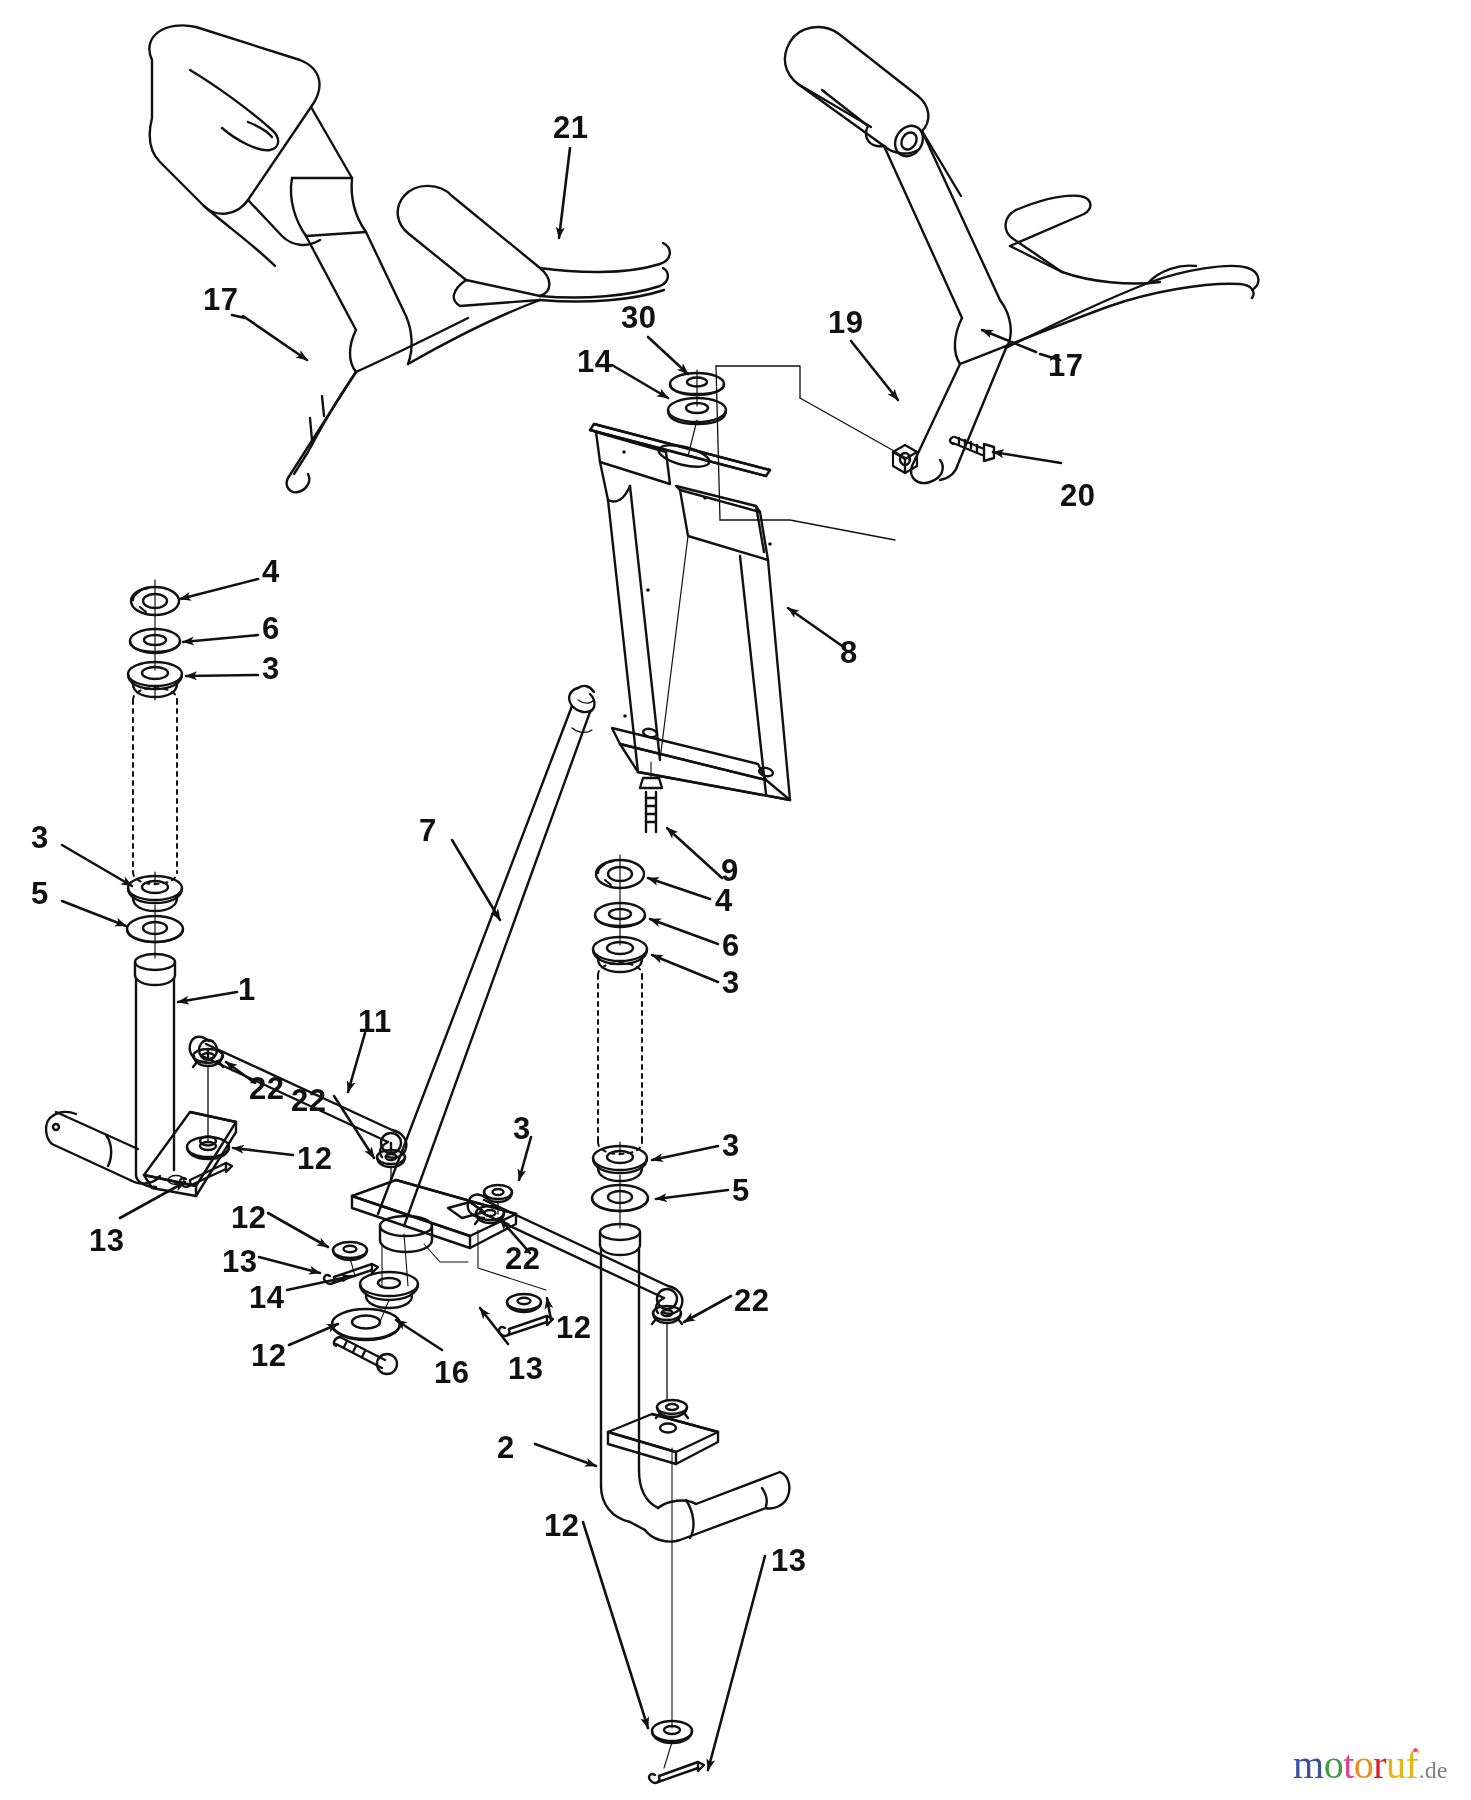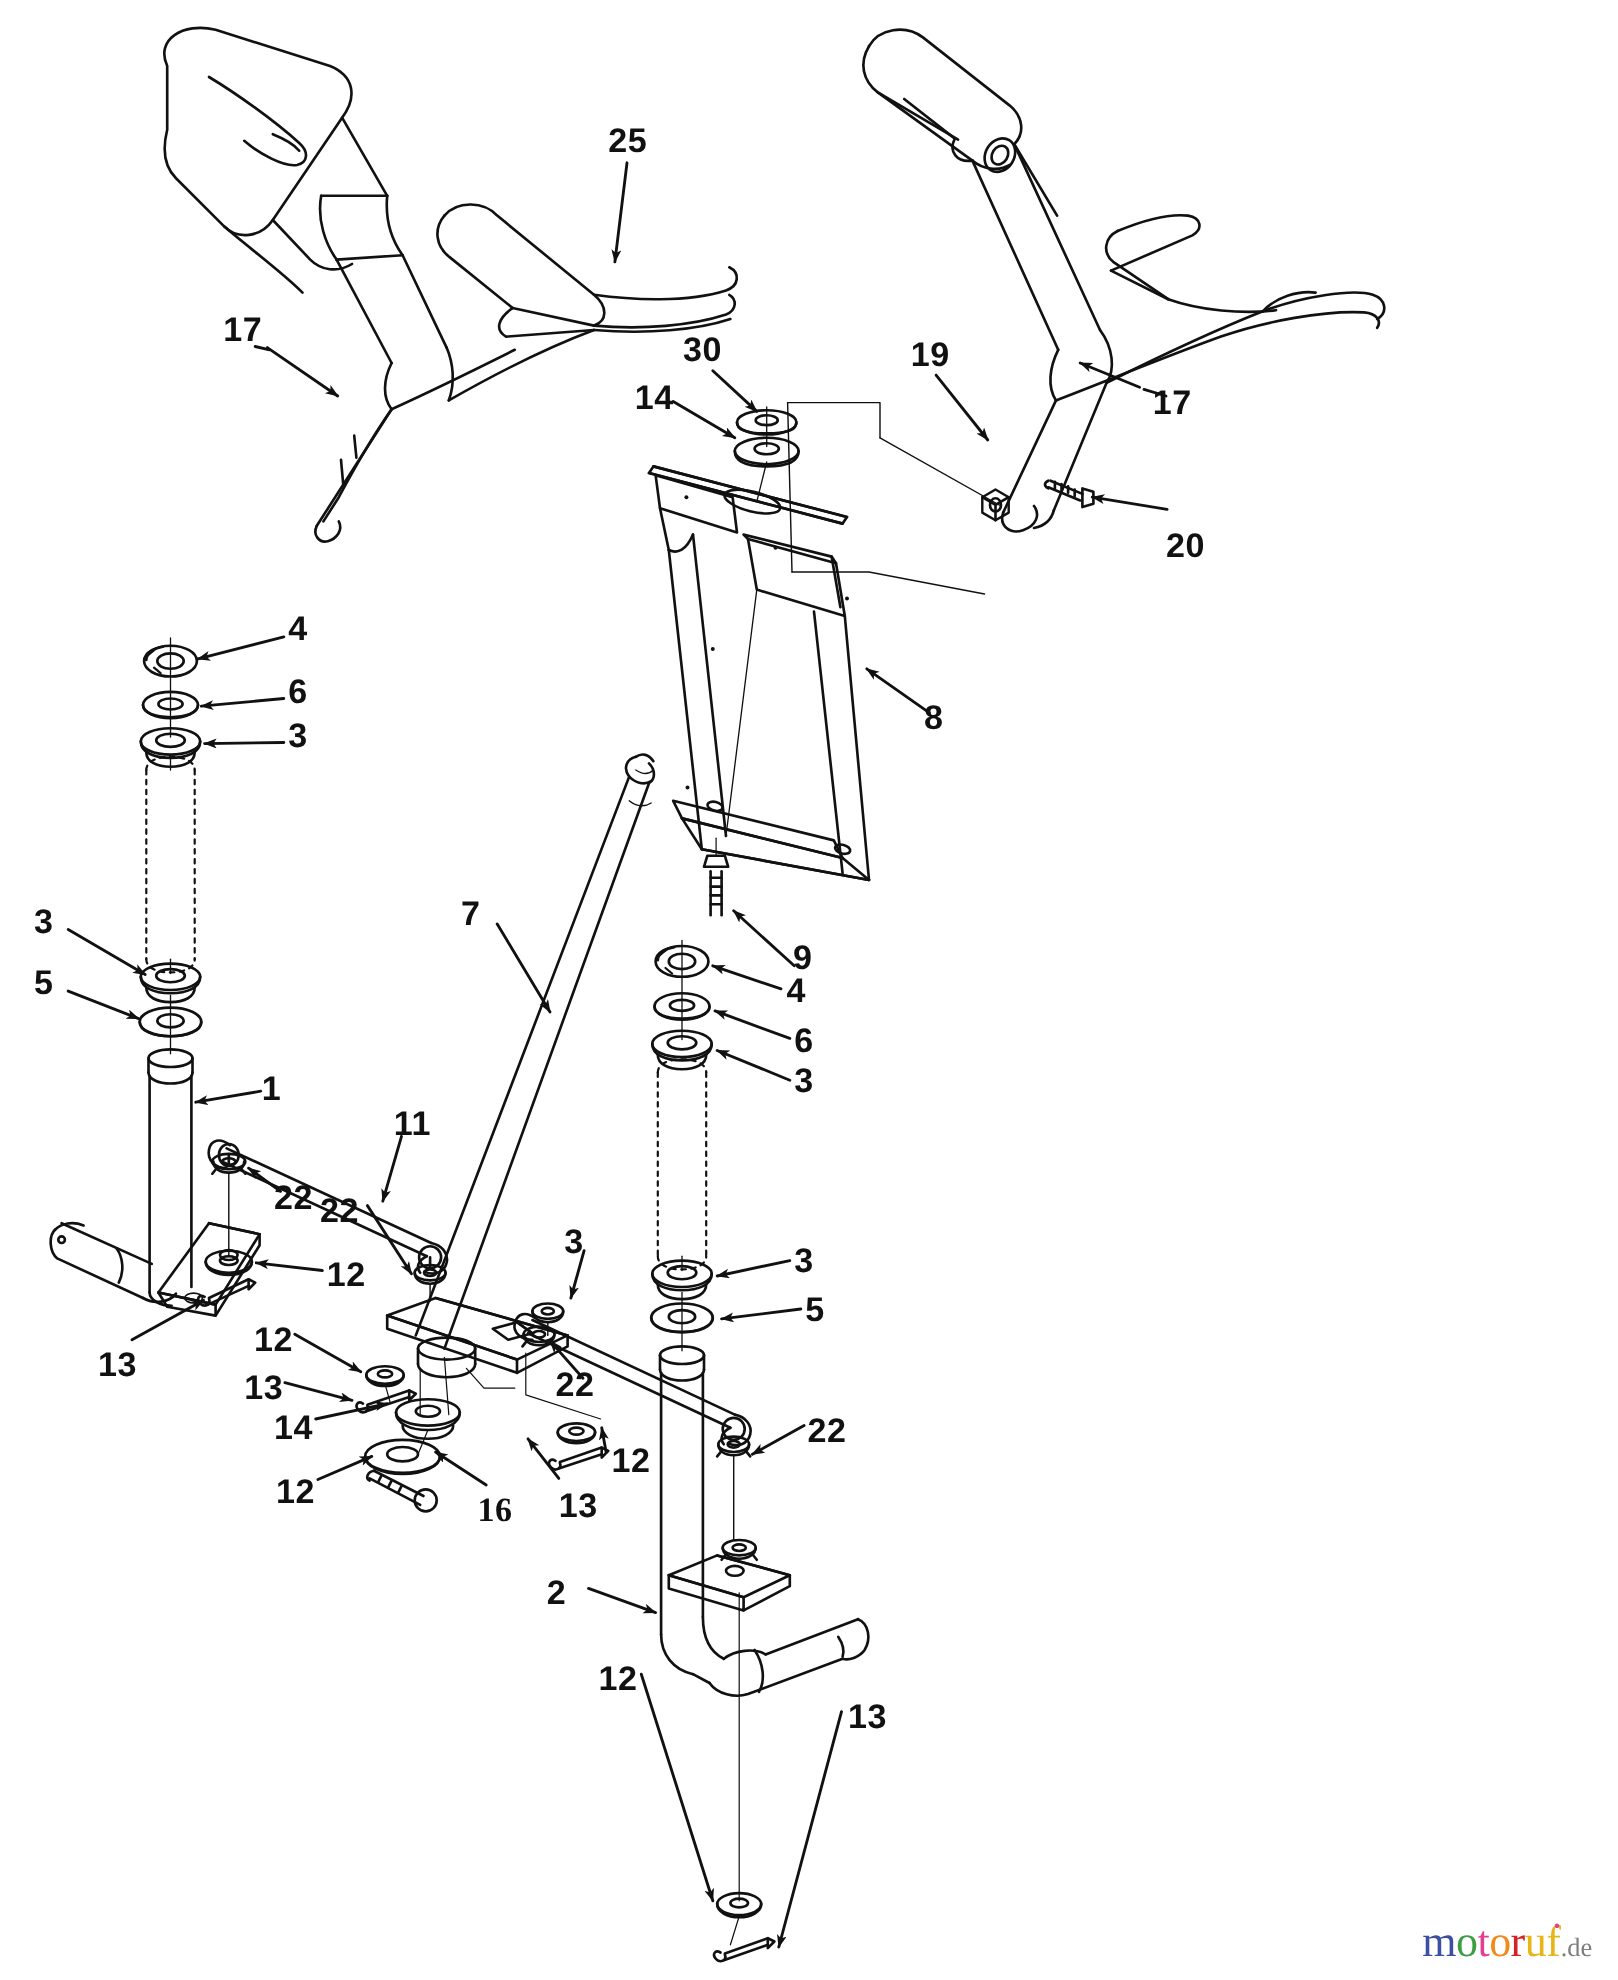--- a/index.html
+++ b/index.html
@@ -582,21 +582,21 @@
 
       <g stroke-width="2.6">
         <line x1="232" y1="315" x2="245" y2="318"></line>
         <line x1="1060" y1="360" x2="1040" y2="354"></line>
       </g>
 
     </g>
   </svg>
 
   <div id="callout-layer">
-      <div class="callout" style="left: 553px; top: 112px;">25</div>
+      <div class="callout" style="left: 553px; top: 112px;">21</div>
       <div class="callout" style="left: 203px; top: 284px;">17</div>
       <div class="callout" style="left: 621px; top: 302px;">30</div>
       <div class="callout" style="left: 828px; top: 307px;">19</div>
       <div class="callout" style="left: 577px; top: 346px;">14</div>
       <div class="callout" style="left: 1048px; top: 350px;">17</div>
       <div class="callout" style="left: 1060px; top: 480px;">20</div>
       <div class="callout" style="left: 262px; top: 556px;">4</div>
       <div class="callout" style="left: 262px; top: 613px;">6</div>
       <div class="callout" style="left: 840px; top: 637px;">8</div>
       <div class="callout" style="left: 262px; top: 653px;">3</div>
@@ -616,21 +616,21 @@
       <div class="callout" style="left: 297px; top: 1143px;">12</div>
       <div class="callout" style="left: 732px; top: 1175px;">5</div>
       <div class="callout" style="left: 89px; top: 1225px;">13</div>
       <div class="callout" style="left: 231px; top: 1202px;">12</div>
       <div class="callout" style="left: 222px; top: 1246px;">13</div>
       <div class="callout" style="left: 505px; top: 1243px;">22</div>
       <div class="callout" style="left: 249px; top: 1282px;">14</div>
       <div class="callout" style="left: 556px; top: 1312px;">12</div>
       <div class="callout" style="left: 734px; top: 1285px;">22</div>
       <div class="callout" style="left: 251px; top: 1340px;">12</div>
-      <div class="callout" style="left: 434px; top: 1357px; font-family: Liberation Serif, serif;">16</div>
+      <div class="callout" style="left: 434px; top: 1357px;">16</div>
       <div class="callout" style="left: 508px; top: 1353px;">13</div>
       <div class="callout" style="left: 497px; top: 1432px;">2</div>
       <div class="callout" style="left: 544px; top: 1510px;">12</div>
       <div class="callout" style="left: 771px; top: 1545px;">13</div>
     </div>
 
   <div id="logo"><span class="l" style="color: rgb(60, 79, 160);">m</span><span class="l" style="color: rgb(63, 156, 66);">o</span><span class="l" style="color: rgb(224, 64, 143);">t</span><span class="l" style="color: rgb(240, 138, 26);">o</span><span class="l" style="color: rgb(214, 34, 38);">r</span><span class="l" style="color: rgb(232, 181, 23);">u</span><span class="l" style="color: rgb(232, 181, 23);">f</span><span class="dot" style="color: rgb(224, 64, 143);">•</span><span class="tld" style="color: rgb(125, 125, 125);">.de</span></div>
 
 </div>
 

